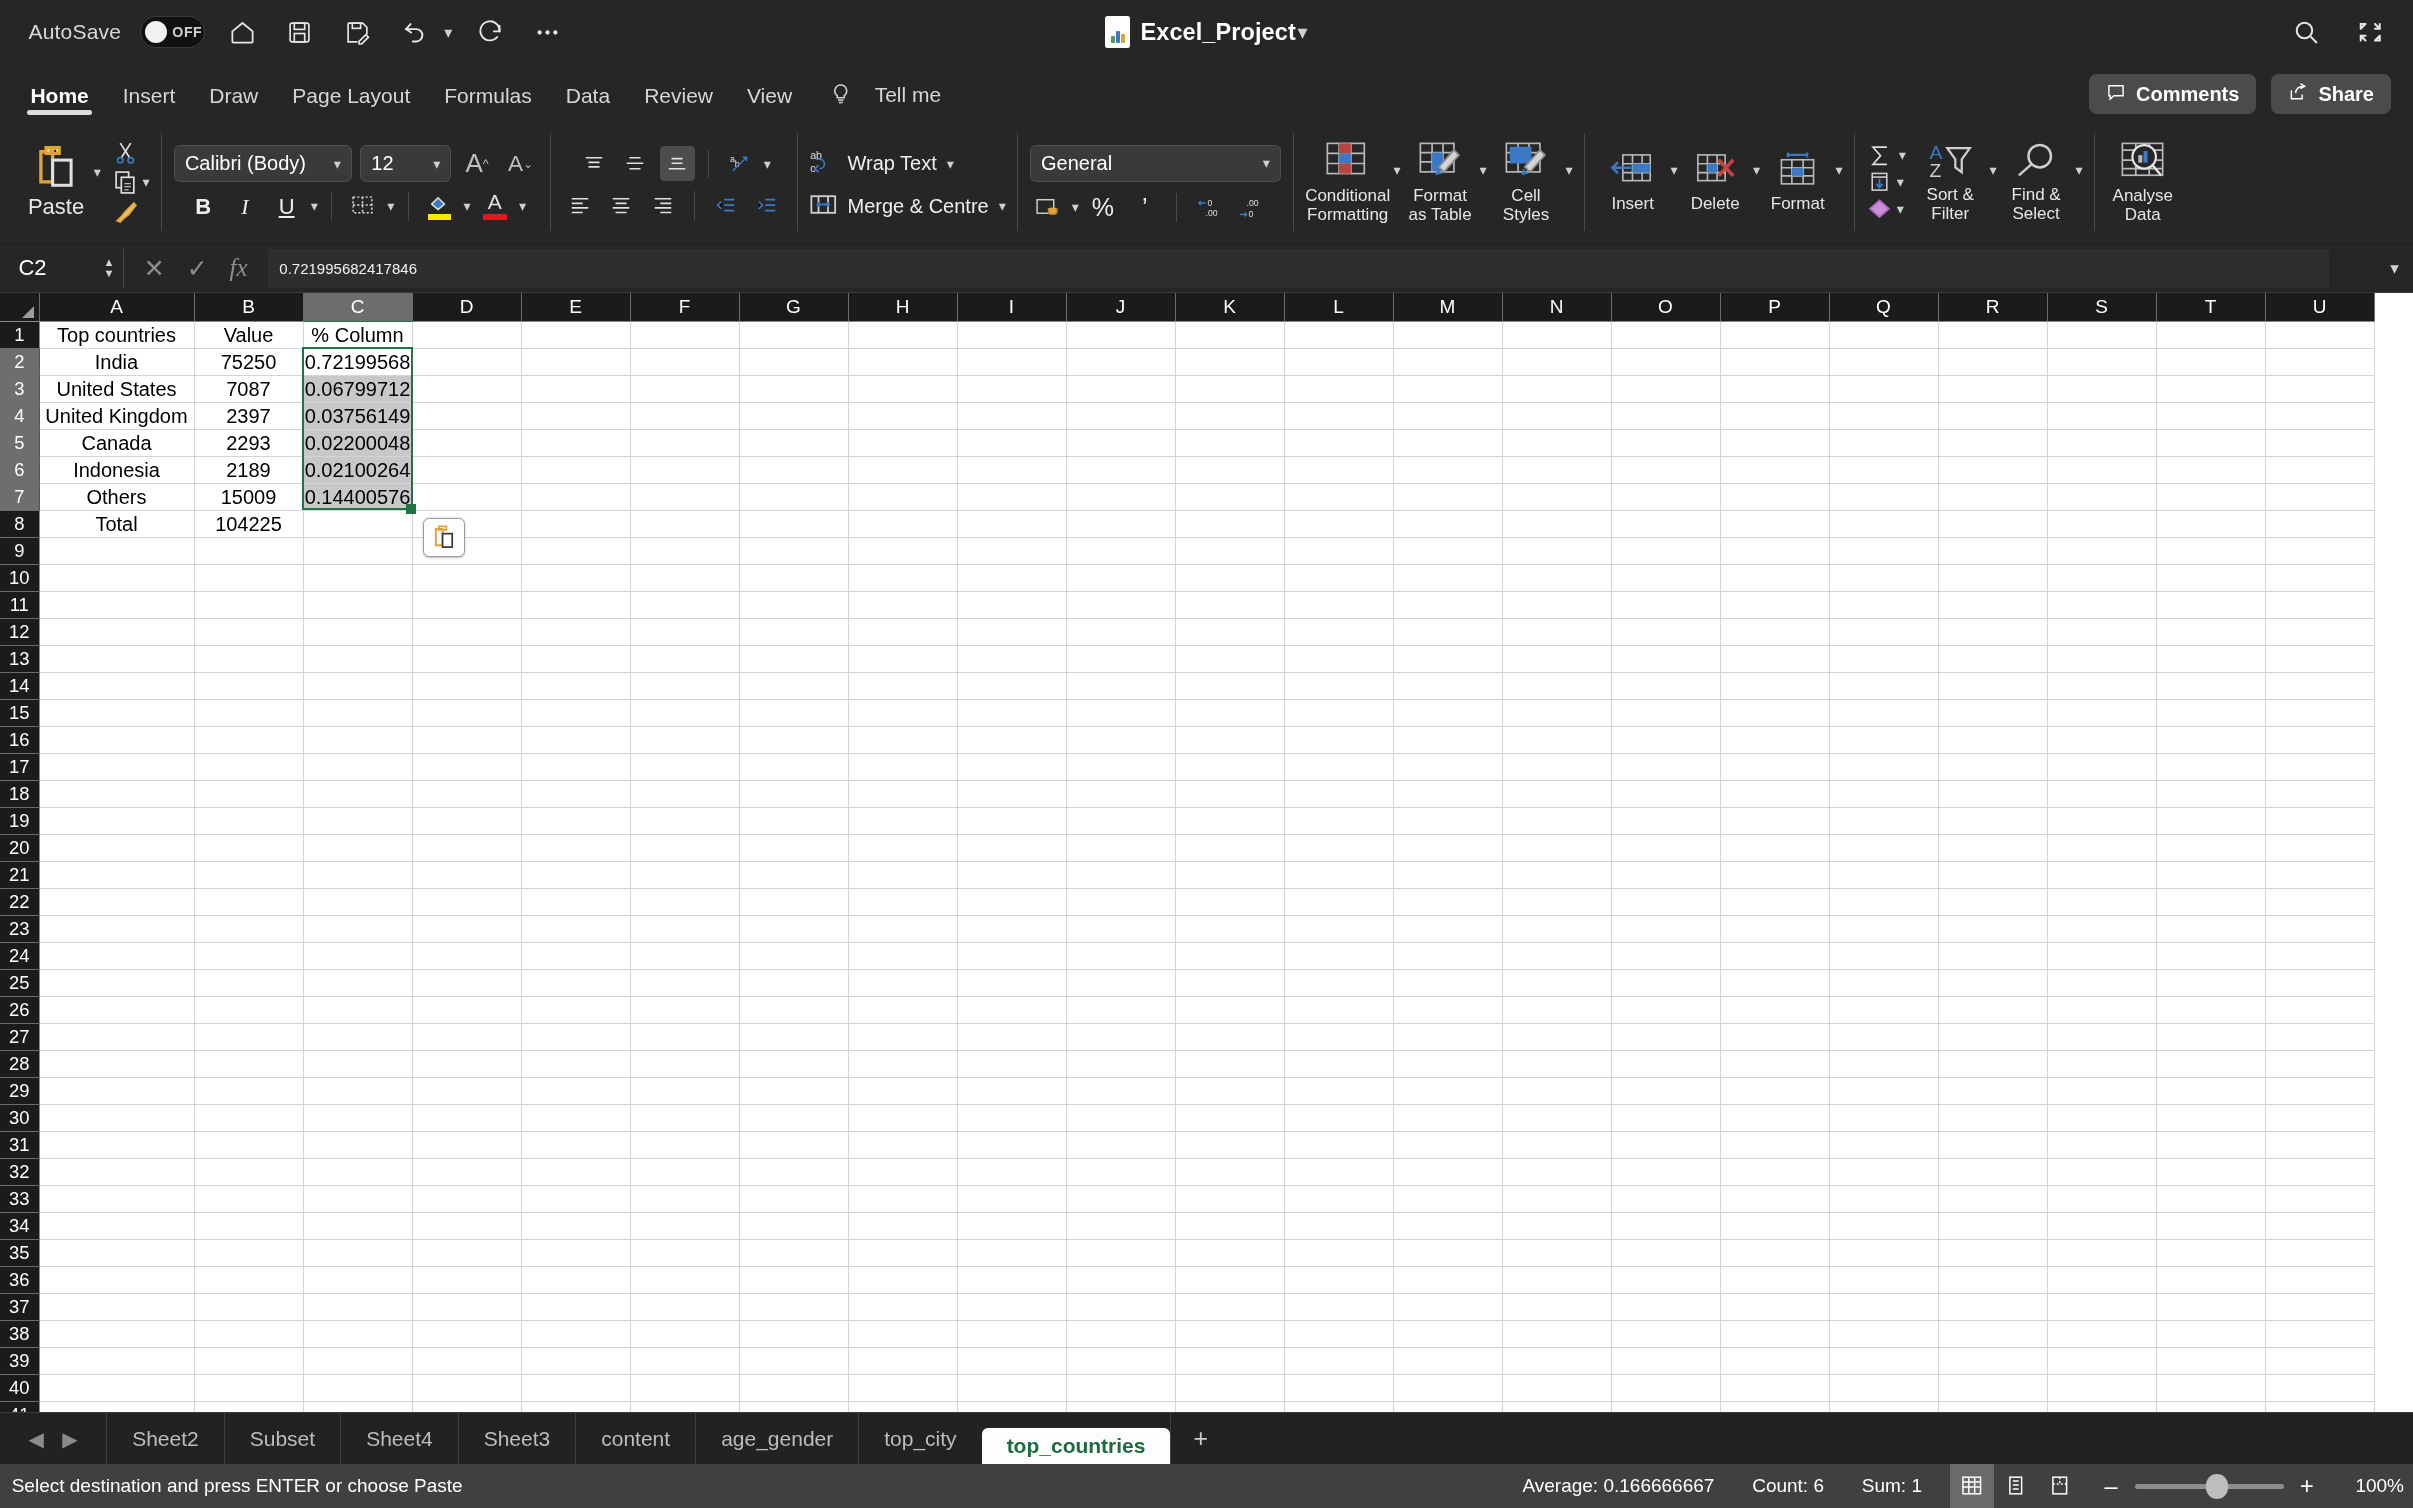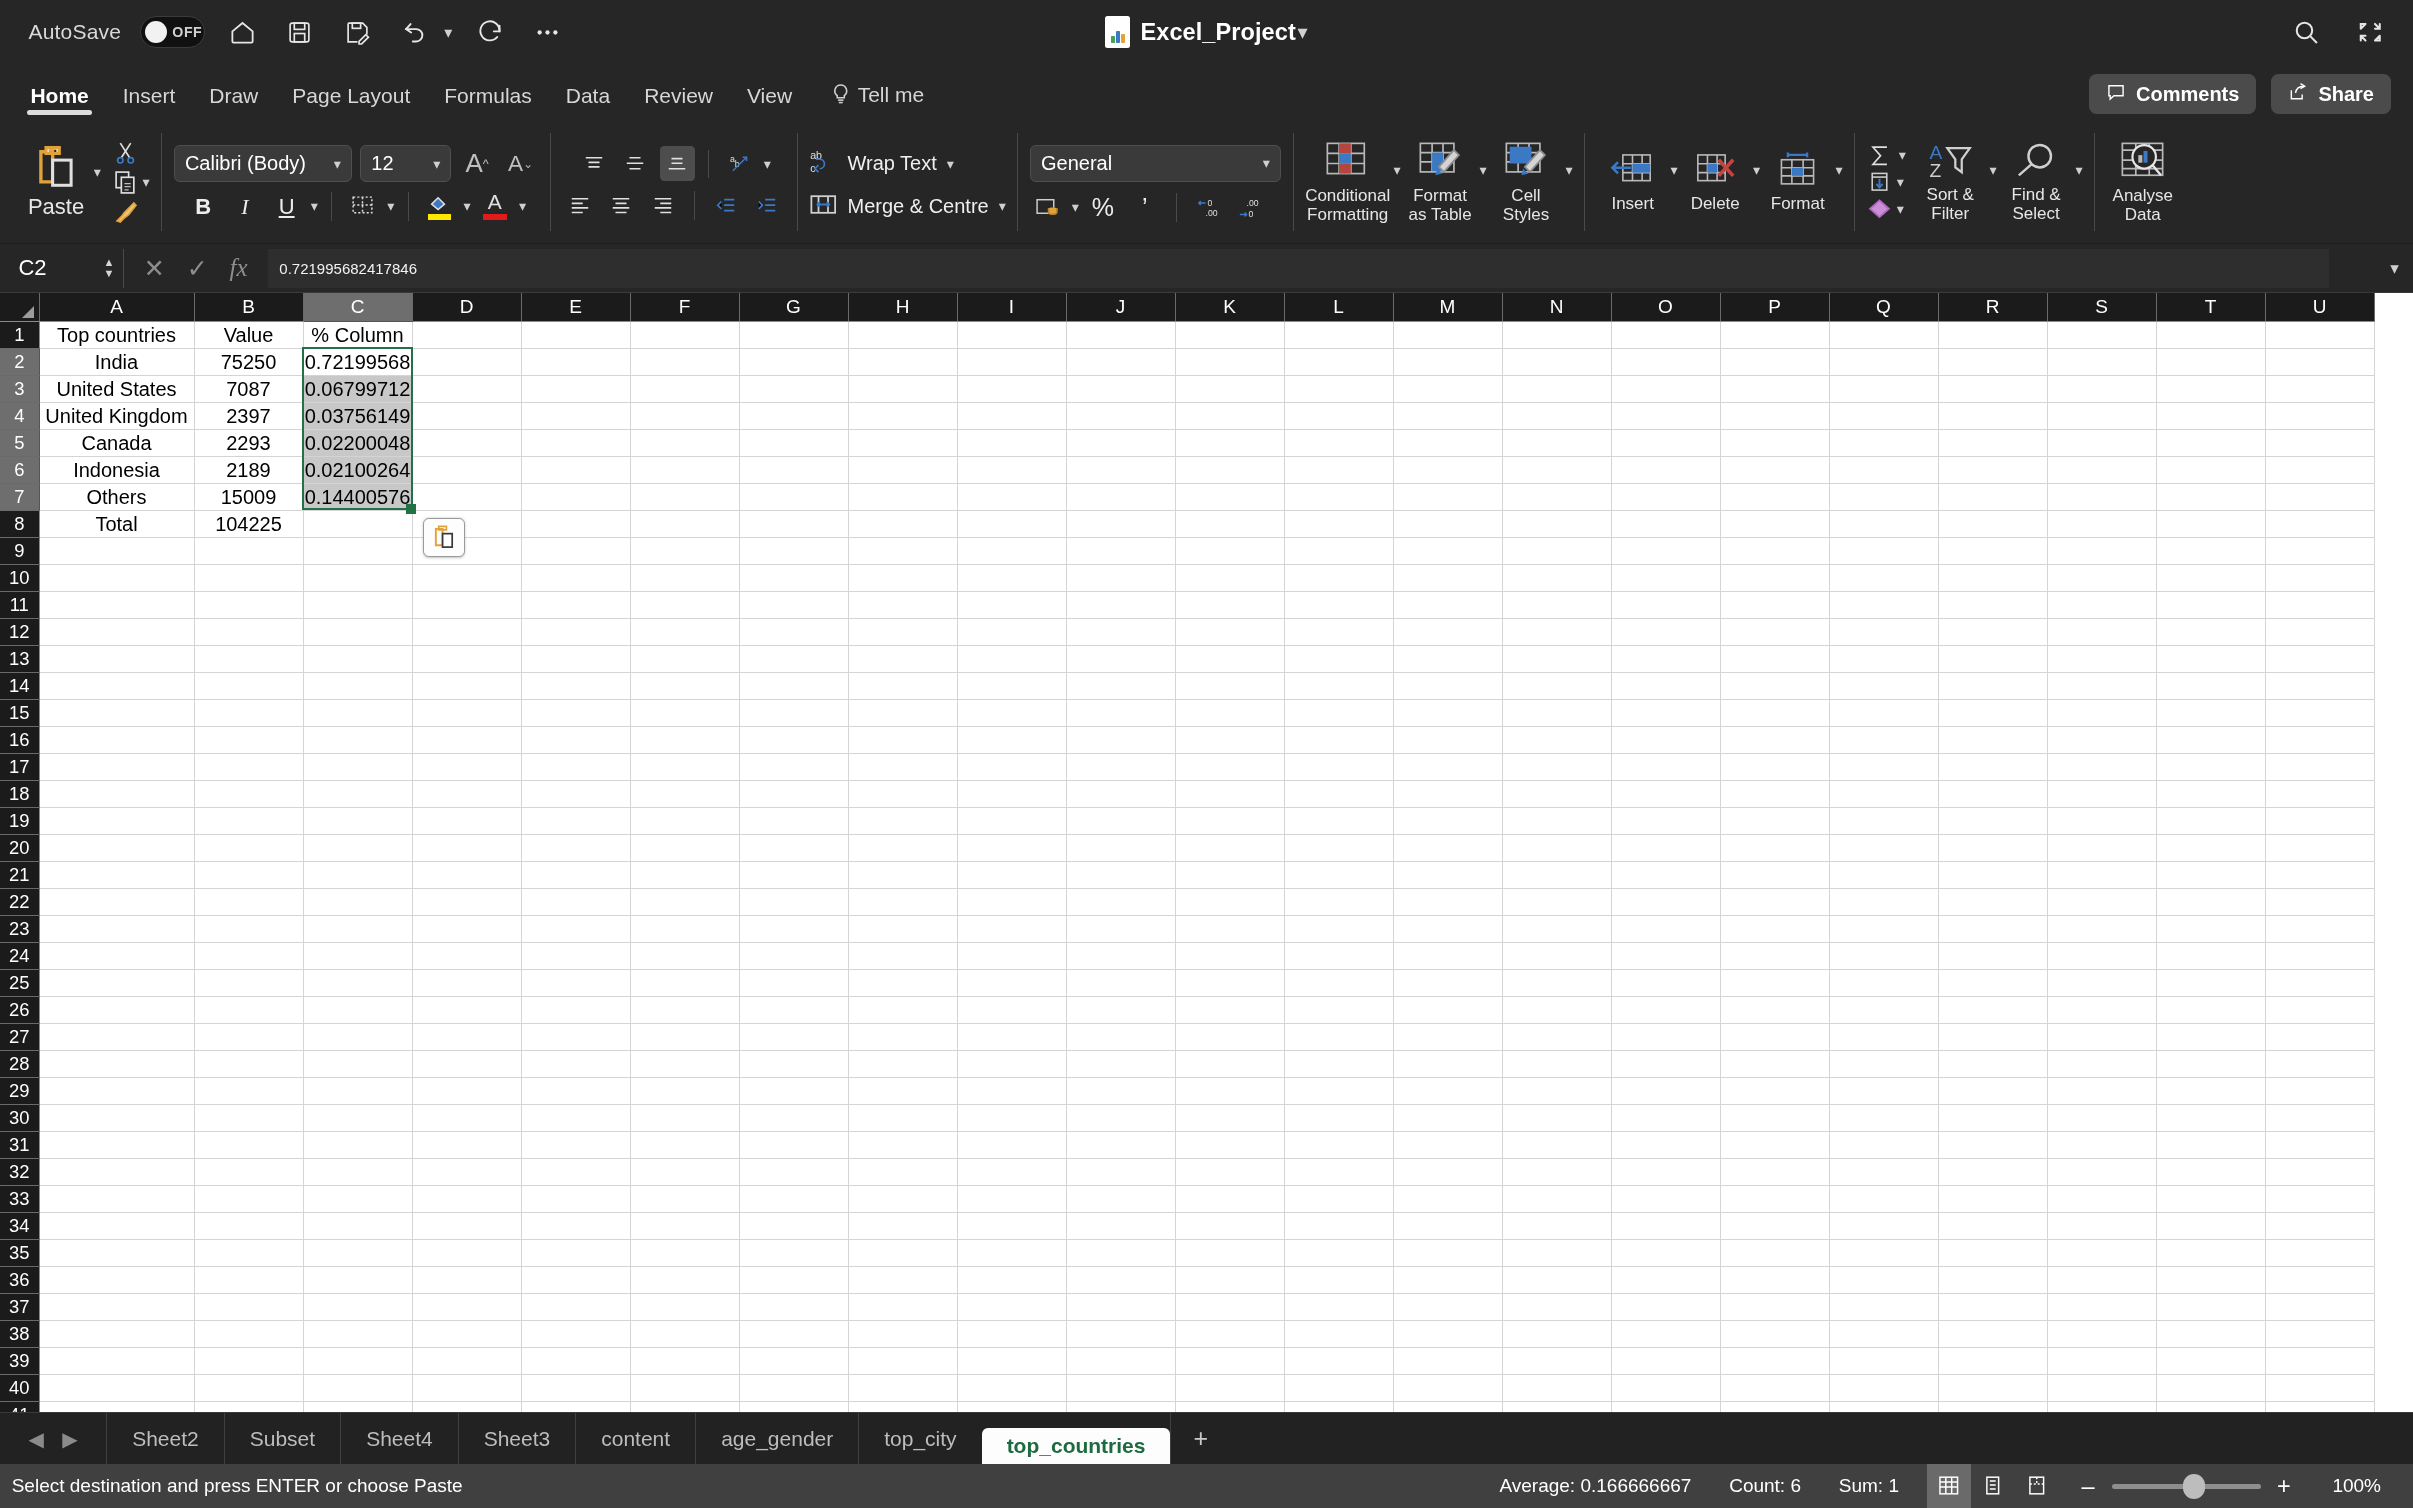--- a/index.html
+++ b/index.html
@@ -47,21 +47,21 @@
   }
   .rtab {
     font-size:21px; color:#d6d6d6; padding:0 17px 10px 17px; position:relative; cursor:pointer;
     white-space:nowrap;
   }
   .rtab.active { color:#ffffff; font-weight:bold; }
   .rtab.active:after {
     content:""; position:absolute; left:13.4px; right:13.4px; bottom:3.4px; height:4.2px;
     background:#dcdcdc; border-radius:2.5px;
   }
-  .tellme { display:flex; align-items:center; gap:5px; padding:0 17px 10px 20px; cursor:pointer;}
+  .tellme { display:flex; align-items:center; gap:22px; padding:0 17px 10px 20px; cursor:pointer;}
   .tabs-right { position:absolute; right:22px; bottom:4px; display:flex; gap:15px; }
   .pill {
     display:flex; align-items:center; gap:10px; background:#4b4b4b; border-radius:7.5px;
     padding:7.5px 17px; font-size:20px; color:#fff; font-weight:bold; cursor:pointer;
   }
 
   
   .ribbon {
     height:126px; background:#262626; display:flex; align-items:stretch; flex:0 0 126px;
     padding:3.4px 0 0 0; border-bottom:0.8px solid #1d1d1d;
@@ -154,21 +154,21 @@
   }
   .stab.active { background:#fdfdfd; color:#1d6b3f; font-weight:bold;
                  border-radius:5.9px 5.9px 0 0; border-left:none; margin-top:15px;}
   .addsheet { display:flex; align-items:center; padding:0 22px; font-size:25px; color:#c9c9c9;
               cursor:pointer; border-left:0.8px solid #3f3f3f;}
 
   
   .statusbar { height:44px; background:#404040; display:flex; align-items:center; flex:0 0 44px;
                color:#fff; font-size:19px; }
   .status-left { padding-left:11.7px; }
-  .status-right { margin-left:auto; display:flex; align-items:center; gap:1px; padding-right:32px;}
+  .status-right { margin-left:auto; display:flex; align-items:center; gap:1px; padding-right:9px;}
   .stat { padding:0 18.4px; white-space:nowrap;}
   .viewbtns { display:flex; align-items:center; margin-left:8.4px;}
   .vb { width:44px; height:44px; display:flex; align-items:center; justify-content:center;
         cursor:pointer;}
   .vb.on { background:#6a6a6a; }
   .zoomwrap { display:flex; align-items:center; gap:13.4px; margin-left:18.4px;}
   .zbtn { font-size:23.5px; cursor:pointer; width:20px; text-align:center;}
   .ztrack { width:149px; height:5px; background:#8e8e8e; border-radius:2.5px; position:relative;}
   .zthumb { position:absolute; left:48%; top:-10px; width:22px; height:25px; border-radius:11px;
             background:#bdbdbd; cursor:pointer;}

